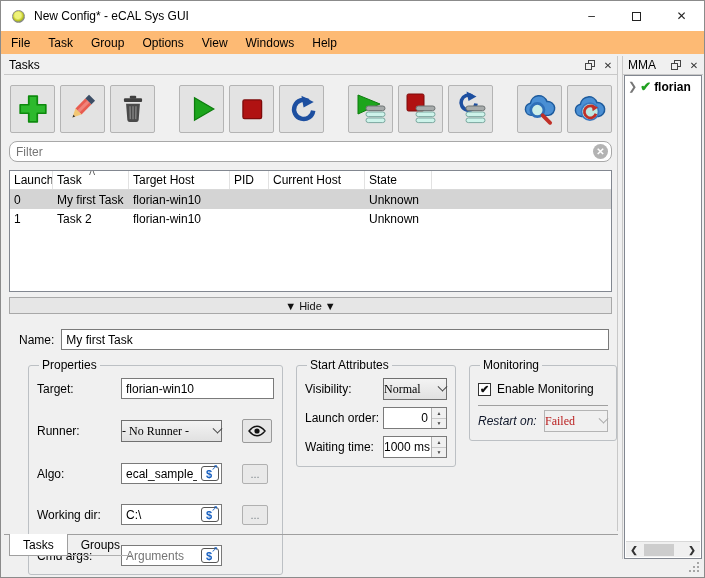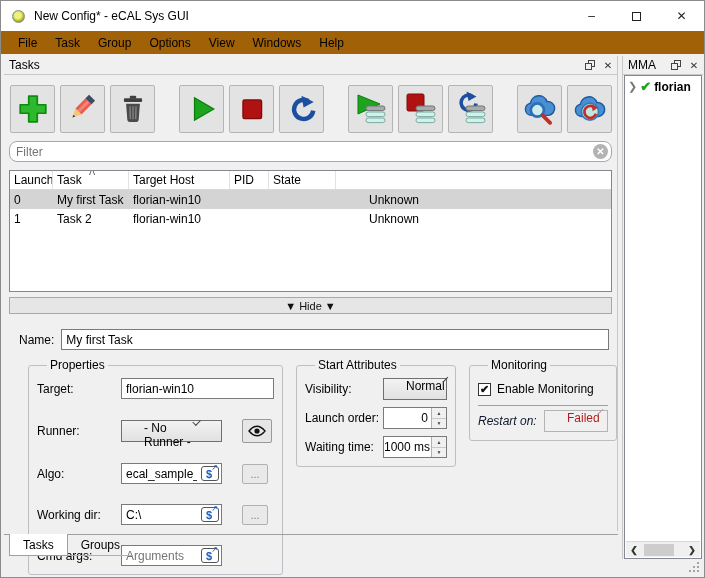--- a/index.html
+++ b/index.html
@@ -11,21 +11,21 @@
   .titlebar { position:absolute; left:0; top:0; width:100%; height:30px; background:#fff; display:flex; align-items:center; }
   .app-icon { width:13px; height:13px; border-radius:50%; margin:0 9px 0 11px;
               background:radial-gradient(circle at 45% 40%, #eef27a 0 35%, #b9c21c 60%, #7c8a7c 75%, #9aa0a0 100%);
               border:1px solid #8a8a8a; }
   .title-text { flex:1; font-size:12px; color:#000; }
   .win-controls { display:flex; height:100%; }
   .win-btn { width:45px; height:100%; display:flex; align-items:center; justify-content:center; font-size:12px; color:#222; }
   .max-glyph { width:9px; height:9px; border:1px solid #222; display:block; }
 
   
-  .menubar { position:absolute; left:0; top:30px; width:100%; height:23px; background:#a16207; display:flex; align-items:center; padding-left:8px; }
+  .menubar { position:absolute; left:0; top:30px; width:100%; height:23px; background:#fdba74; display:flex; align-items:center; padding-left:1px; }
   .menu-item { padding:3px 9px; color:#000; }
 
   
   .dock-header { height:19px; display:flex; align-items:center; border-bottom:1px solid #c8c8c8; }
   .dock-title { padding-left:5px; flex:1; font-size:12px; }
   .dock-btn { width:18px; height:15px; display:flex; align-items:center; justify-content:center; color:#333; font-size:10px; }
 
   
   .tasks-panel { position:absolute; left:3px; top:55px; width:614px; height:475px; background:#f0f0f0; border-right:1px solid #c8c8c8; }
 
@@ -48,35 +48,35 @@
   .sort-ind { position:absolute; left:36px; top:-3px; font-size:9px; color:#555; line-height:9px; }
 
   .hide-bar { margin:5px 5px 0 5px; height:17px; background:#e6e6e6; border:1px solid #a8a8a8;
               display:flex; align-items:center; justify-content:center; font-size:11px; color:#111; }
 
   .name-row { margin:15px 8px 0 15px; display:flex; align-items:center; gap:7px; }
   .name-row input { flex:1; height:21px; border:1px solid #7a7a7a; padding:0 4px; font-family:inherit; font-size:12px; }
 
   .groups-row { display:flex; gap:13px; margin:8px 0 0 24px; align-items:flex-start; }
   fieldset { border:1px solid #bcc0c4; border-radius:3px; padding:4px 8px 8px 8px; background:#f0f0f0; }
-  legend { padding:0 3px; margin-left:10px; font-size:12px; }
+  legend { padding:0 3px; margin-left:2px; font-size:12px; }
 
   .fs-props { width:260px; }
   .props-grid { display:grid; grid-template-columns:64px 1fr 32px; column-gap:6px; row-gap:7px; align-items:center; margin-top:2px;gap:20px; }
   .flabel { font-size:12px; white-space:nowrap; }
   .tinput { position:relative; height:21px; }
   .tinput input { width:100%; height:21px; border:1px solid #7a7a7a; padding:0 4px; font-family:inherit; font-size:12px; color:#000; }
   .tinput.with-dollar input { padding-right:24px; }
   .dollar-box { position:absolute; right:3px; top:3px; width:18px; height:15px; border:1px solid #555; border-radius:3px; }
   .dollar-box .dollar { position:absolute; left:4px; top:0px; color:#1860c0; font-weight:bold; font-size:11px; line-height:14px; }
   .dollar-box .exp { position:absolute; right:0px; top:-4px; color:#1860c0; font-size:8px; }
   .span2 { grid-column:2 / 4; }
 
   .combo { height:22px; border:1px solid #707070; background:linear-gradient(#f3f3f3,#e1e1e1);
-           display:flex; align-items:flex-start; justify-content:space-between; padding:0 22px; }
+           display:flex; align-items:center; justify-content:space-between; padding:0 0;font-family:Liberation Serif, serif; }
   .chev { width:7px; height:7px; border-right:1.4px solid #444; border-bottom:1.4px solid #444; transform:rotate(45deg) translate(-2px,-2px); }
   .combo-disabled { border-color:#b4b4b4; background:#f0f0f0; color:#b91c1c; }
   .combo-disabled .chev { border-color:#a8a8a8; }
 
   .side-btn { width:30px; height:24px; background:#e6e6e6; border:1px solid #9a9a9a; border-radius:2px; display:flex; align-items:center; justify-content:center; }
   .browse-btn { width:26px; height:20px; background:#e9e9e9; border:1px solid #b0b0b0; border-radius:2px; display:flex; align-items:center; justify-content:center; color:#7a8288; font-size:11px; }
 
   .fs-start { width:152px; }
   .start-grid { display:grid; grid-template-columns:76px 64px; column-gap:2px; row-gap:7px; align-items:center; margin-top:2px; }
   .spin { display:flex; height:22px; border:1px solid #7a7a7a; background:#fff; }
@@ -256,20 +256,21 @@
 
     <div class="task-table">
       <div class="t-row t-head">
         <span class="t-cell c0">Launch</span>
         <span class="t-cell c1">
             <span>Task</span>
             <span class="sort-ind">ᐱ</span>
           </span>
         <span class="t-cell c2">Target Host</span>
         <span class="t-cell c3">PID</span>
+        <span class="t-cell c4">Current Host</span>
         <span class="t-cell c5">State</span>
       </div>
       <div class="t-row row-selected">
         <span class="t-cell c0">0</span>
         <span class="t-cell c1">My first Task</span>
         <span class="t-cell c2">florian-win10</span>
         <span class="t-cell c3"></span>
         <span class="t-cell c4"></span>
         <span class="t-cell c5">Unknown</span>
         <span class="t-cell c6"></span>

